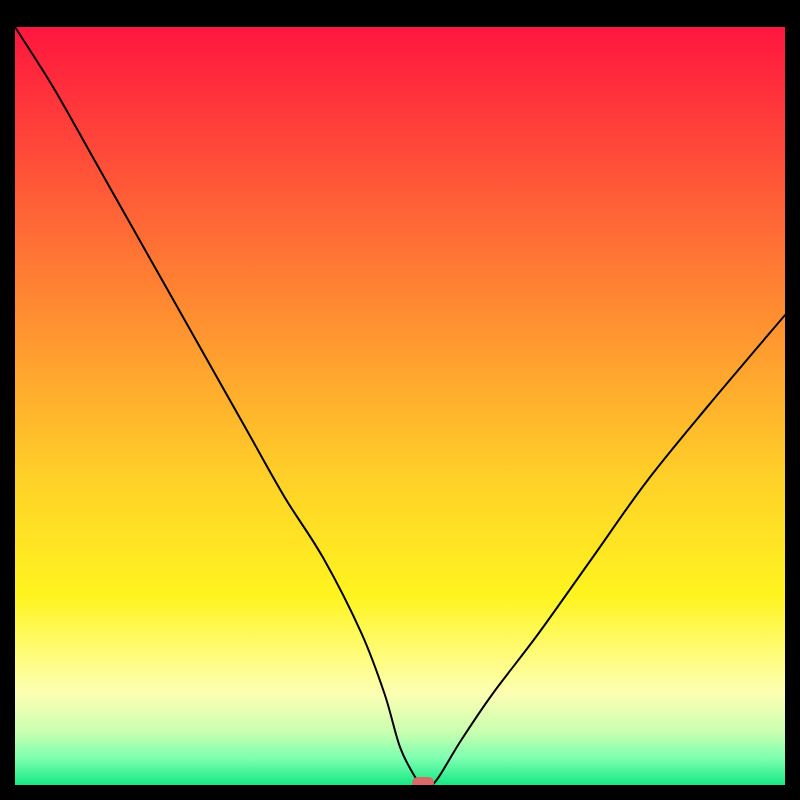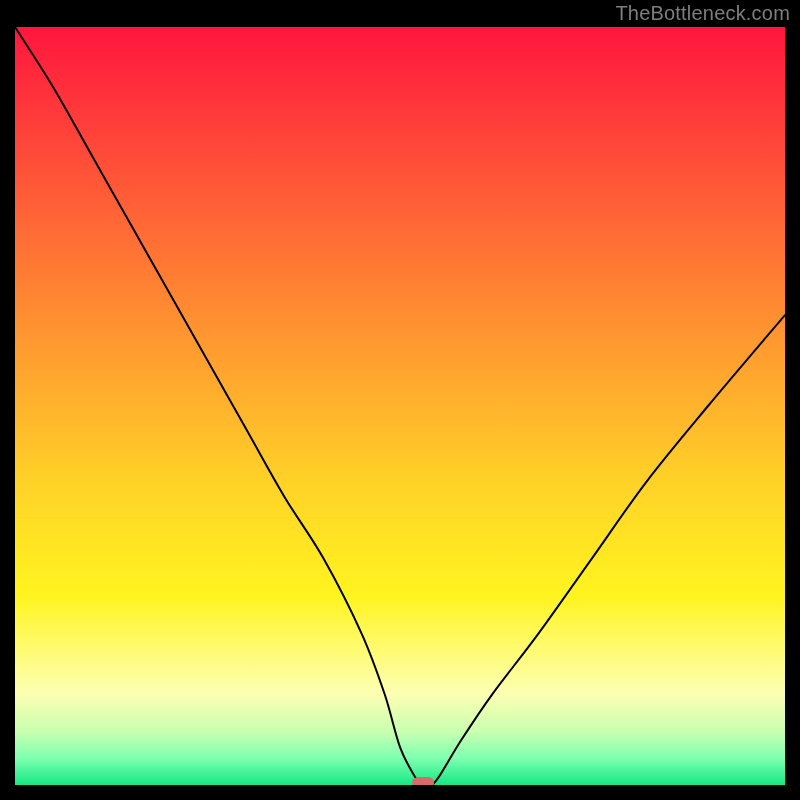--- a/index.html
+++ b/index.html
@@ -37,21 +37,20 @@
   .plot svg {
     width: 100%;
     height: 100%;
     display: block;
   }
 </style>
 </head>
 <body>
 
 <div class="frame">
-  <div class="watermark">TheBottleneck.com</div>
 
   <div class="plot">
     <svg viewBox="0 0 770 758" preserveAspectRatio="none">
       <defs>
         <linearGradient id="bg-grad" x1="0" y1="0" x2="0" y2="1">
             <stop offset="0%" stop-color="#ff163e"></stop>
             <stop offset="20%" stop-color="#ff5538"></stop>
             <stop offset="40%" stop-color="#ff9430"></stop>
             <stop offset="60%" stop-color="#ffd228"></stop>
             <stop offset="75%" stop-color="#fff41f"></stop>

